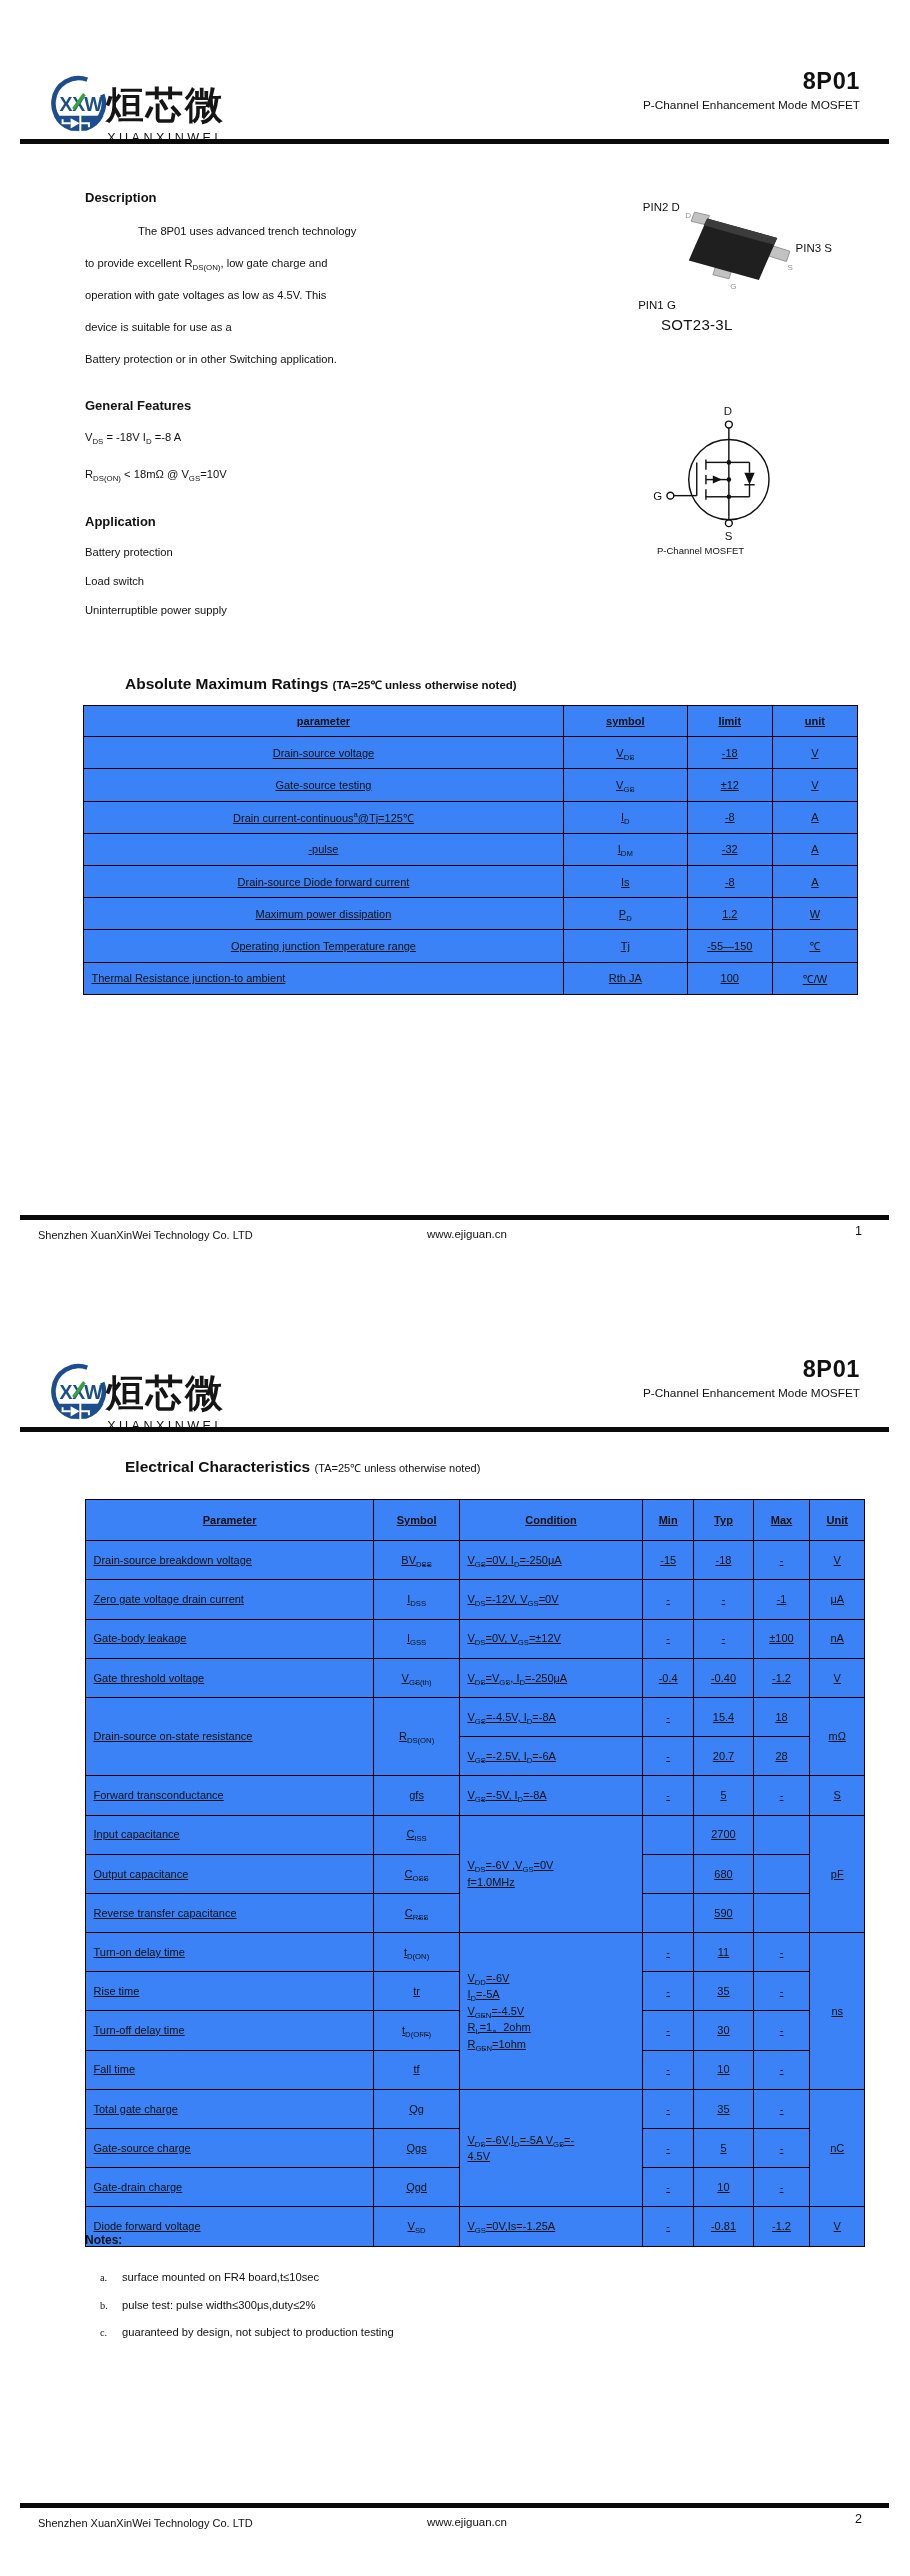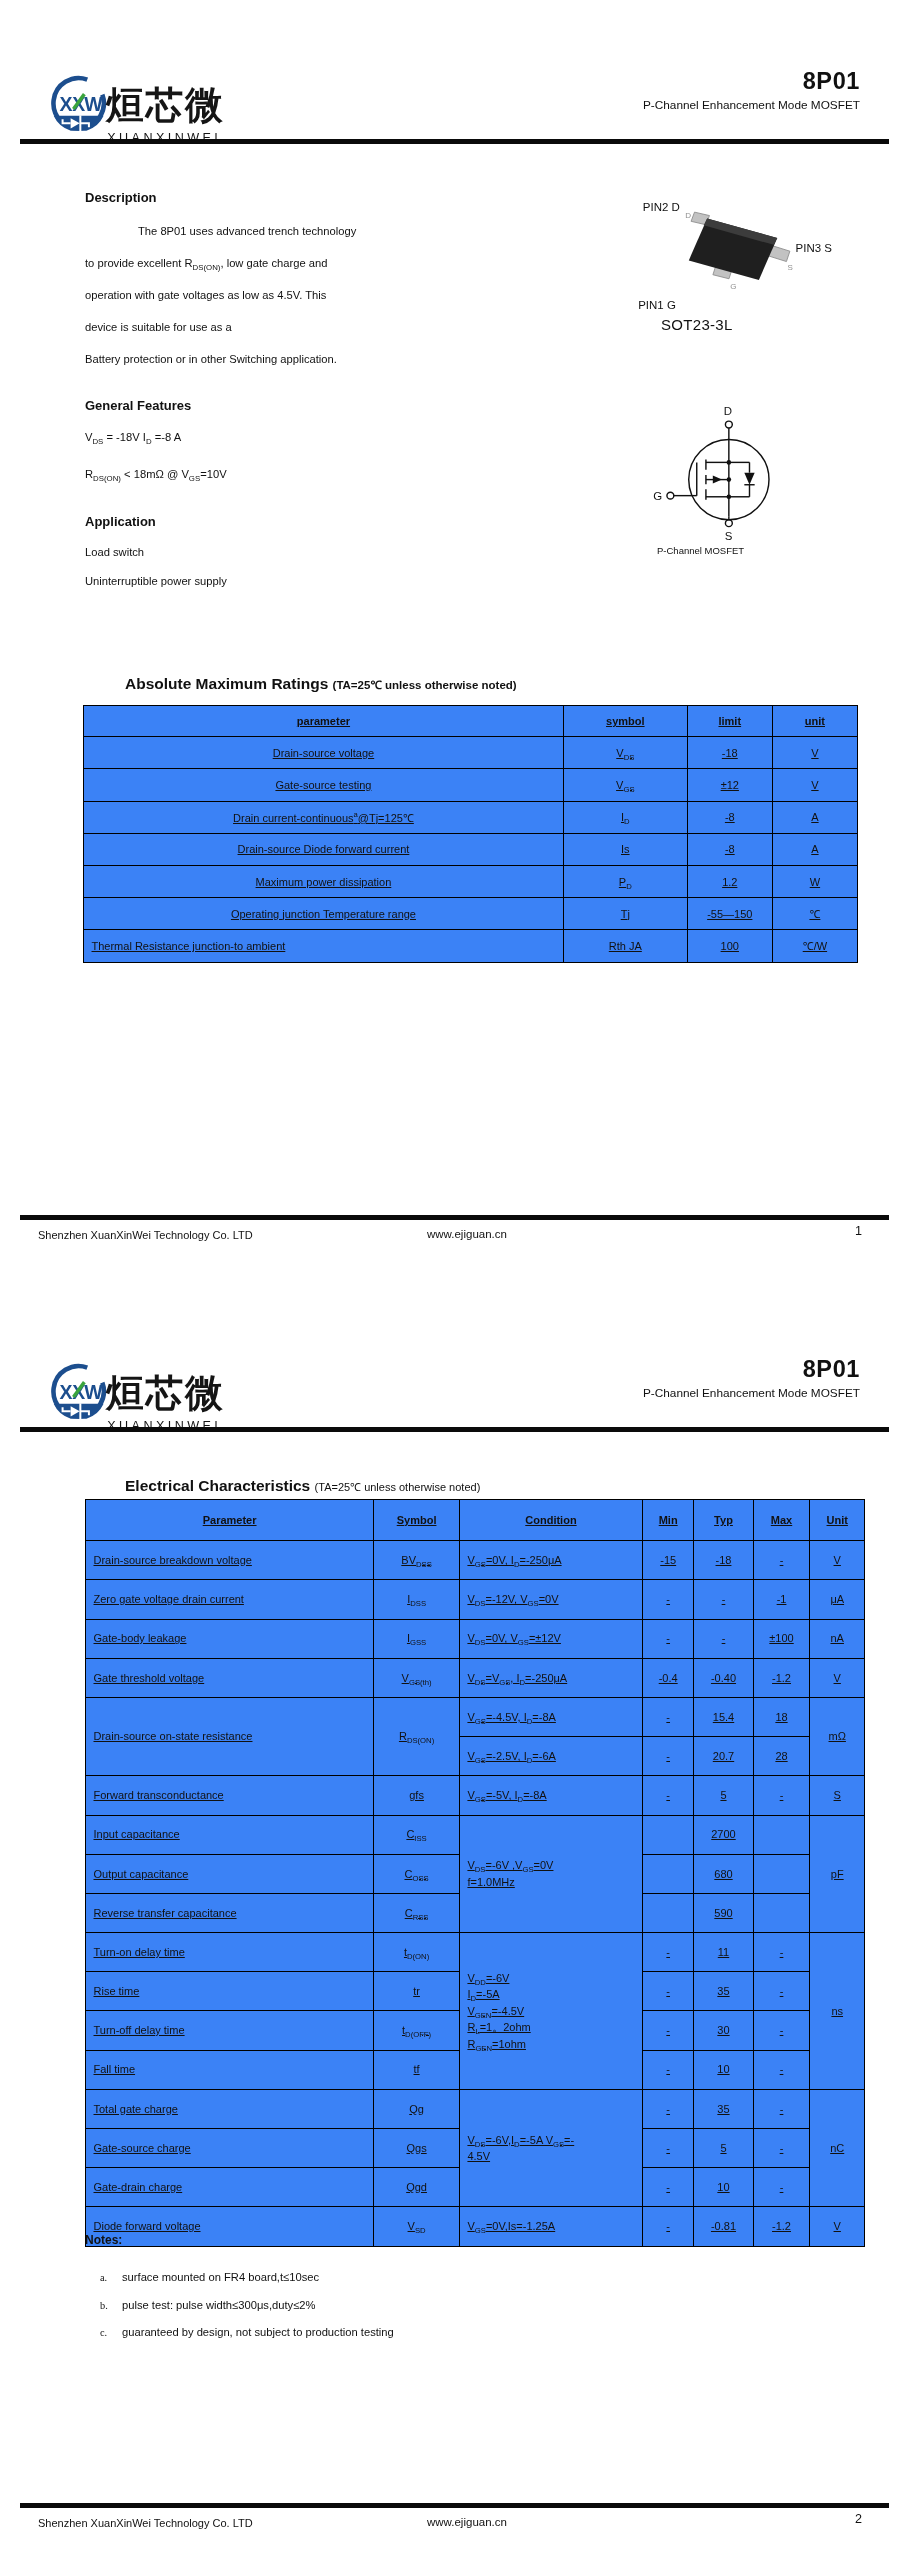--- a/index.html
+++ b/index.html
@@ -87,20 +87,21 @@
     </div>
 
   <div class="h-section" style="top:398px;">General Features</div>
   <div class="body-text" style="top:431px;width:367px;">
       <div class="feat-line">V<sub>DS</sub> = -18V  I<sub>D</sub> =-8 A</div>
       <div class="feat-line">R<sub>DS(ON)</sub> &lt; 18mΩ @ V<sub>GS</sub>=10V</div>
     </div>
 
   <div class="h-section" style="top:514px;">Application</div>
   <div class="body-text" style="top:546px;width:367px;">
+      <div class="app-line">Battery protection</div>
       <div class="app-line">Load switch</div>
       <div class="app-line">Uninterruptible power supply</div>
     </div>
 
   <svg class="pkg-svg" width="247" height="135" viewBox="0 0 430 235">
     <text x="38" y="40" font-size="20" fill="#111">PIN2 D</text>
     <text x="304" y="112" font-size="20" fill="#111">PIN3 S</text>
     <text x="30" y="210" font-size="20" fill="#111">PIN1 G</text>
 
     <polygon points="128,42 154,48 148,64 122,58" fill="#c2c2c2" stroke="#8a8a8a" stroke-width="1.5"></polygon>
@@ -182,20 +183,26 @@
           <td>±12</td>
           <td>V</td>
         </tr>
         <tr>
           <td>Drain current-continuous<sup>a</sup>@Tj=125℃</td>
           <td>I<sub>D</sub></td>
           <td>-8</td>
           <td>A</td>
         </tr>
         <tr>
+          <td>-pulse</td>
+          <td>I<sub>DM</sub></td>
+          <td>-32</td>
+          <td>A</td>
+        </tr>
+        <tr>
           <td>Drain-source Diode forward current</td>
           <td>Is</td>
           <td>-8</td>
           <td>A</td>
         </tr>
         <tr>
           <td>Maximum power dissipation</td>
           <td>P<sub>D</sub></td>
           <td>1.2</td>
           <td>W</td>
@@ -236,21 +243,21 @@
       <path d="M53 105 H68 V112"></path>
     </g>
     <path d="M36 96 V114 L52 105 Z" fill="#fff"></path>
     <text x="98" y="96" font-size="66" font-weight="bold" letter-spacing="3" fill="#151515">烜芯微</text>
     <text x="100" y="138" font-size="22" letter-spacing="6" fill="#151515">XUANXINWEI</text>
   </svg>
   <div class="part-number">8P01</div>
   <div class="mast-sub">P-Channel Enhancement Mode MOSFET</div>
   <div class="rule top-rule"></div>
 
-  <div class="tbl-title" style="top:189px;">
+  <div class="tbl-title" style="top:170px;">
     <span>Electrical Characteristics</span>
     <span class="note reg">(TA=25℃ unless otherwise noted)</span>
   </div>
   <table class="data" id="ec-table">
       <colgroup>
         <col style="width: 37%;">
         <col style="width: 11%;">
         <col style="width: 23.5%;">
         <col style="width: 6.6%;">
         <col style="width: 7.6%;">

